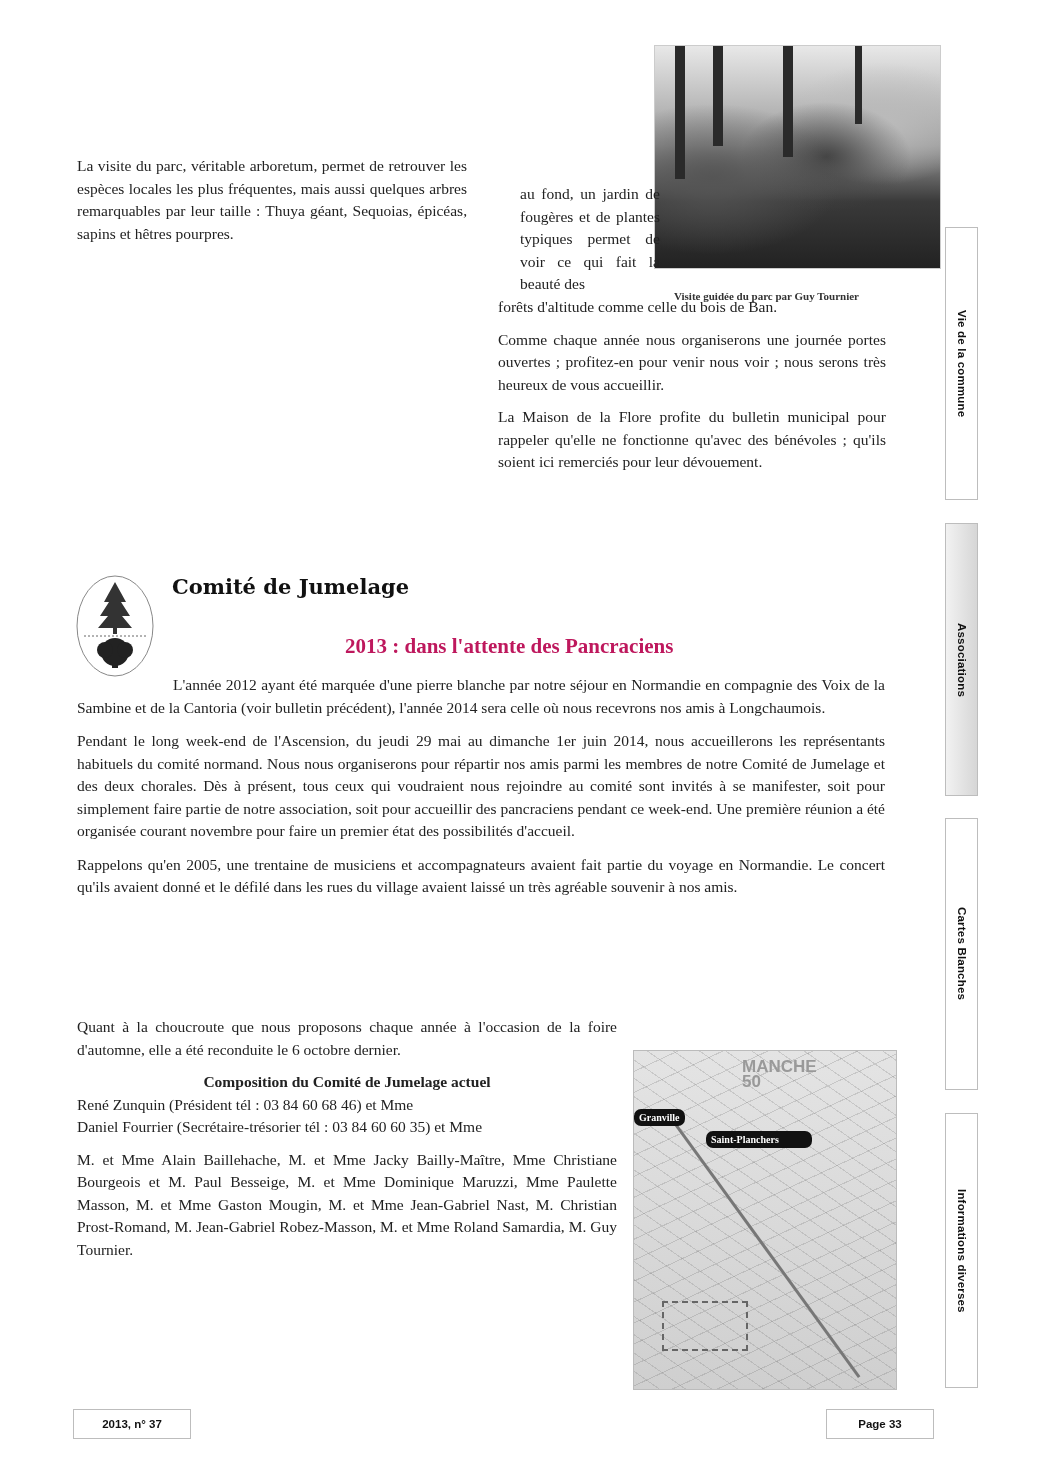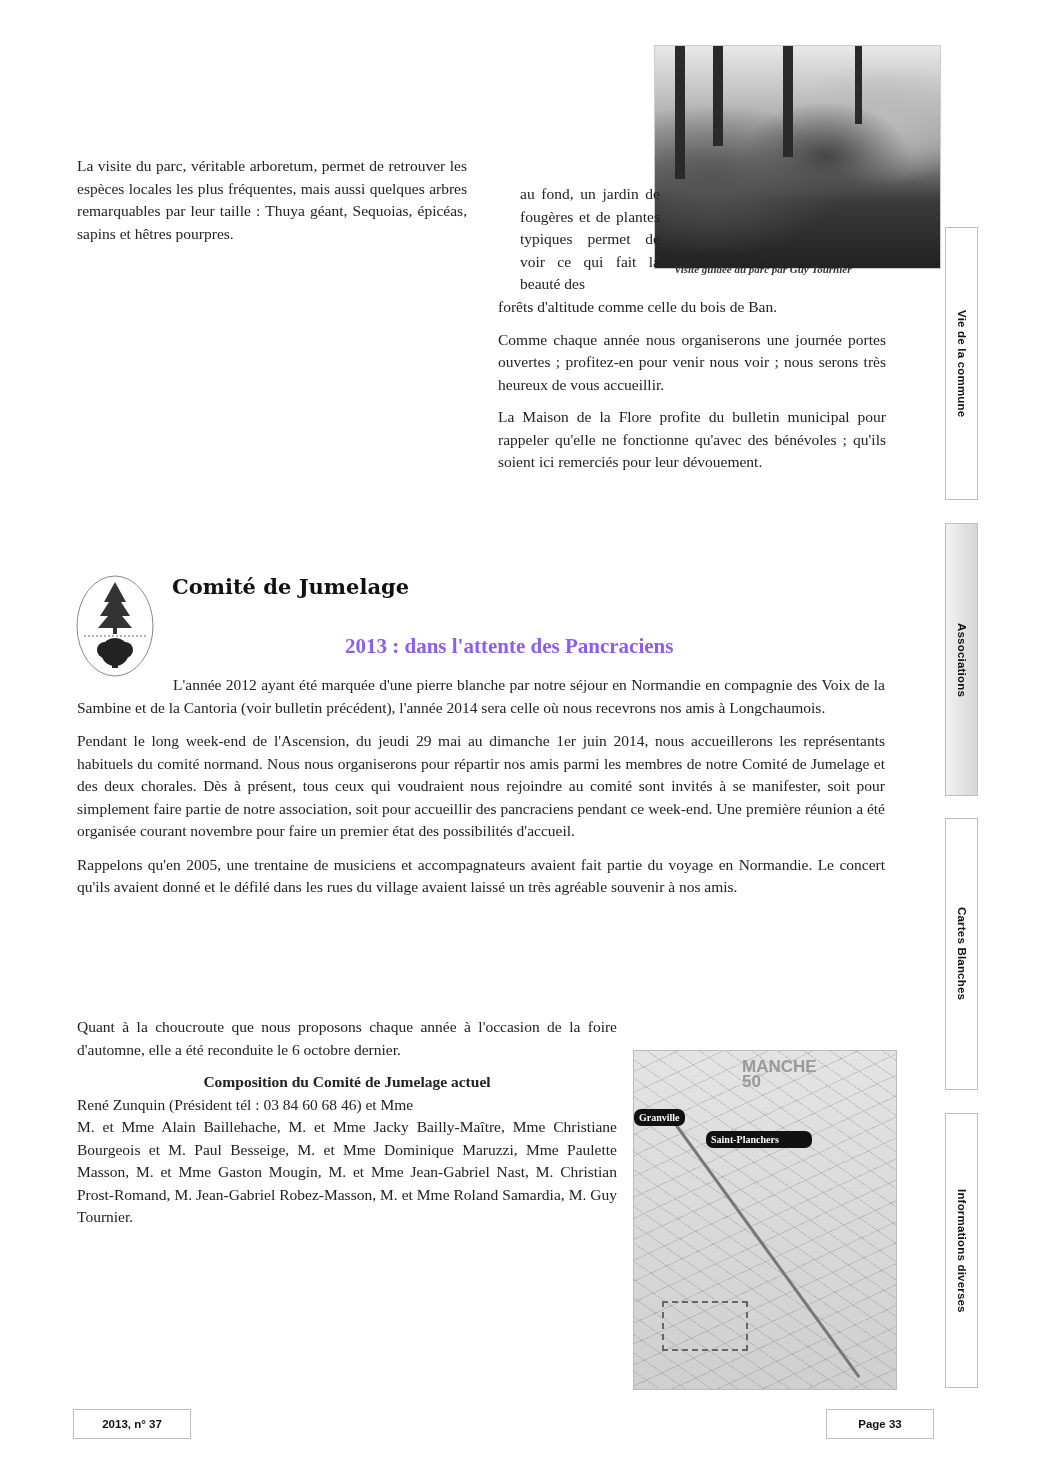--- a/index.html
+++ b/index.html
@@ -26,22 +26,22 @@
     left: 654px; top: 45px; width: 285px; height: 222px;
     background:
       radial-gradient(ellipse at 20% 60%, #555 0%, transparent 40%),
       radial-gradient(ellipse at 60% 50%, #444 0%, transparent 35%),
       radial-gradient(ellipse at 80% 35%, #bbb 0%, transparent 30%),
       linear-gradient(180deg, #e8e8e8 0%, #9a9a9a 45%, #3a3a3a 70%, #222 100%);
     border: 1px solid #ccc;
   }
   .photo .tree { position: absolute; top: 0; width: 10px; background: #2a2a2a; }
   .caption {
-    left: 674px; top: 263px; width: 260px;
-    font-family: "Liberation Serif", serif; font-style: italic; font-weight: bold;
+    left: 674px; top: 290px; width: 260px;
+    font-family: "Liberation Serif", serif; font-weight: bold;
     font-size: 11px; color: #333;
   }
   
   .tab {
     left: 945px; width: 33px;
     border: 1.5px solid #bdbdbd; background: #fff; box-sizing: border-box;
     display: flex; align-items: center; justify-content: center;
   }
   .tab.active { background: linear-gradient(90deg, #f2f2f2, #d6d6d6); }
   .tab span {
@@ -52,21 +52,21 @@
   
   .logo { left: 74px; top: 572px; width: 82px; height: 108px; }
   .section-title {
     left: 172px; top: 574px;
     font-family: "DejaVu Serif", serif; font-weight: 900; font-size: 21px;
     color: #111;
   }
   .subtitle {
     left: 345px; top: 634px;
     font-family: "Liberation Serif", serif; font-weight: bold; font-size: 21px;
-    color: #8b5cf6;
+    color: #be185d;
   }
   #body-full { left: 77px; top: 674px; width: 808px; }
   #body-full .para { margin-bottom: 11px; }
   #body-full .indent { text-indent: 96px; }
   #body-narrow { left: 77px; top: 1016px; width: 540px; }
   #body-narrow .para { margin-bottom: 10px; }
   .center-bold { text-align: center; font-weight: bold; }
   .map {
     left: 633px; top: 1050px; width: 262px; height: 338px;
     background:
@@ -156,20 +156,21 @@
 <div id="body-full" class="abs">
   <p class="para indent">L'année 2012 ayant été marquée d'une pierre blanche par notre séjour en Normandie en compagnie des Voix de la Sambine et de la Cantoria (voir bulletin précédent), l'année 2014 sera celle où nous recevrons nos amis à Longchaumois.</p>
   <p class="para">Pendant le long week-end de l'Ascension, du jeudi 29 mai au dimanche 1er juin 2014, nous accueillerons les représentants habituels du comité normand. Nous nous organiserons pour répartir nos amis parmi les membres de notre Comité de Jumelage et des deux chorales. Dès à présent, tous ceux qui voudraient nous rejoindre au comité sont invités à se manifester, soit pour simplement faire partie de notre association, soit pour accueillir des pancraciens pendant ce week-end. Une première réunion a été organisée courant novembre pour faire un premier état des possibilités d'accueil.</p>
   <p class="para">Rappelons qu'en 2005, une trentaine de musiciens et accompagnateurs avaient fait partie du voyage en Normandie. Le concert qu'ils avaient donné et le défilé dans les rues du village avaient laissé un très agréable souvenir à nos amis.</p>
 </div>
 
 <div id="body-narrow" class="abs">
   <p class="para">Quant à la choucroute que nous proposons chaque année à l'occasion de la foire d'automne, elle a été reconduite le 6 octobre dernier.</p>
   <p class="para center-bold" style="margin-bottom:0;">Composition du Comité de Jumelage actuel</p>
   <p class="para" style="margin-bottom:0;text-align:left;">René Zunquin (Président tél : 03 84 60 68 46) et Mme</p>
+  <p class="para" style="margin-bottom:10px;text-align:left;">Daniel Fourrier (Secrétaire-trésorier tél : 03 84 60 60 35) et Mme</p>
   <p class="para">M. et Mme Alain Baillehache, M. et Mme Jacky Bailly-Maître, Mme Christiane Bourgeois et M. Paul Besseige, M. et Mme Dominique Maruzzi, Mme Paulette Masson, M. et Mme Gaston Mougin, M. et Mme Jean-Gabriel Nast, M. Christian Prost-Romand, M. Jean-Gabriel Robez-Masson, M. et Mme Roland Samardia, M. Guy Tournier.</p>
 </div>
 
 <div class="abs map">
   <div class="road"></div>
   <div class="dept">
     <div>MANCHE</div>
     <div>50</div>
   </div>
   <div class="label" style="left:0;top:58px;">Granville</div>

